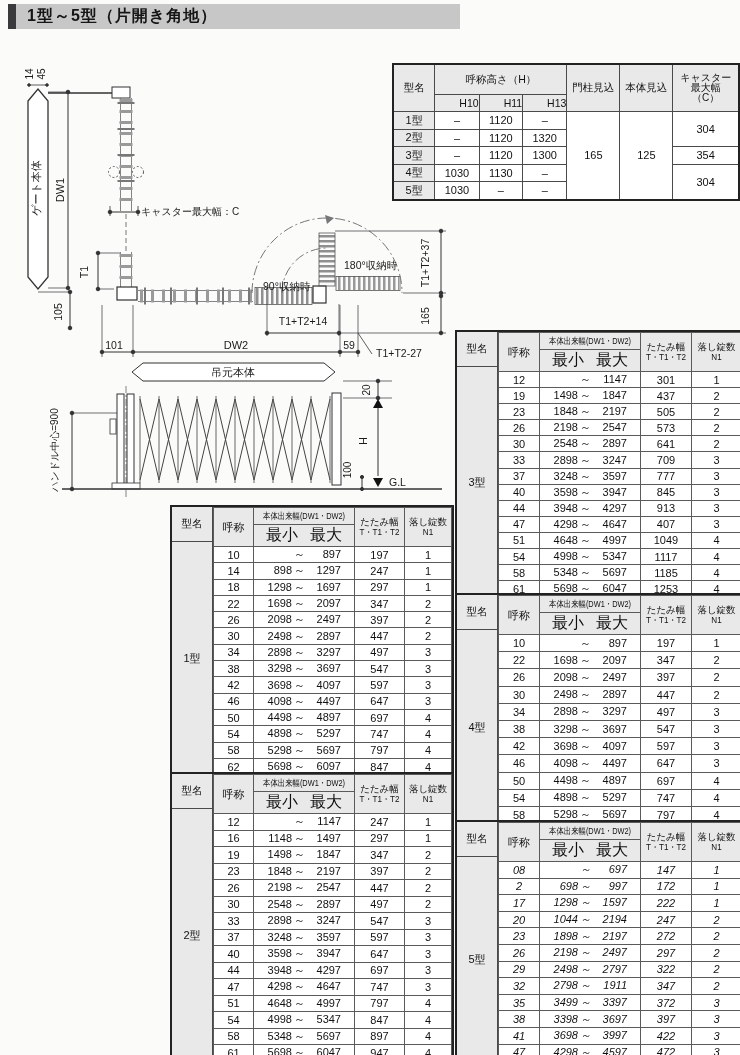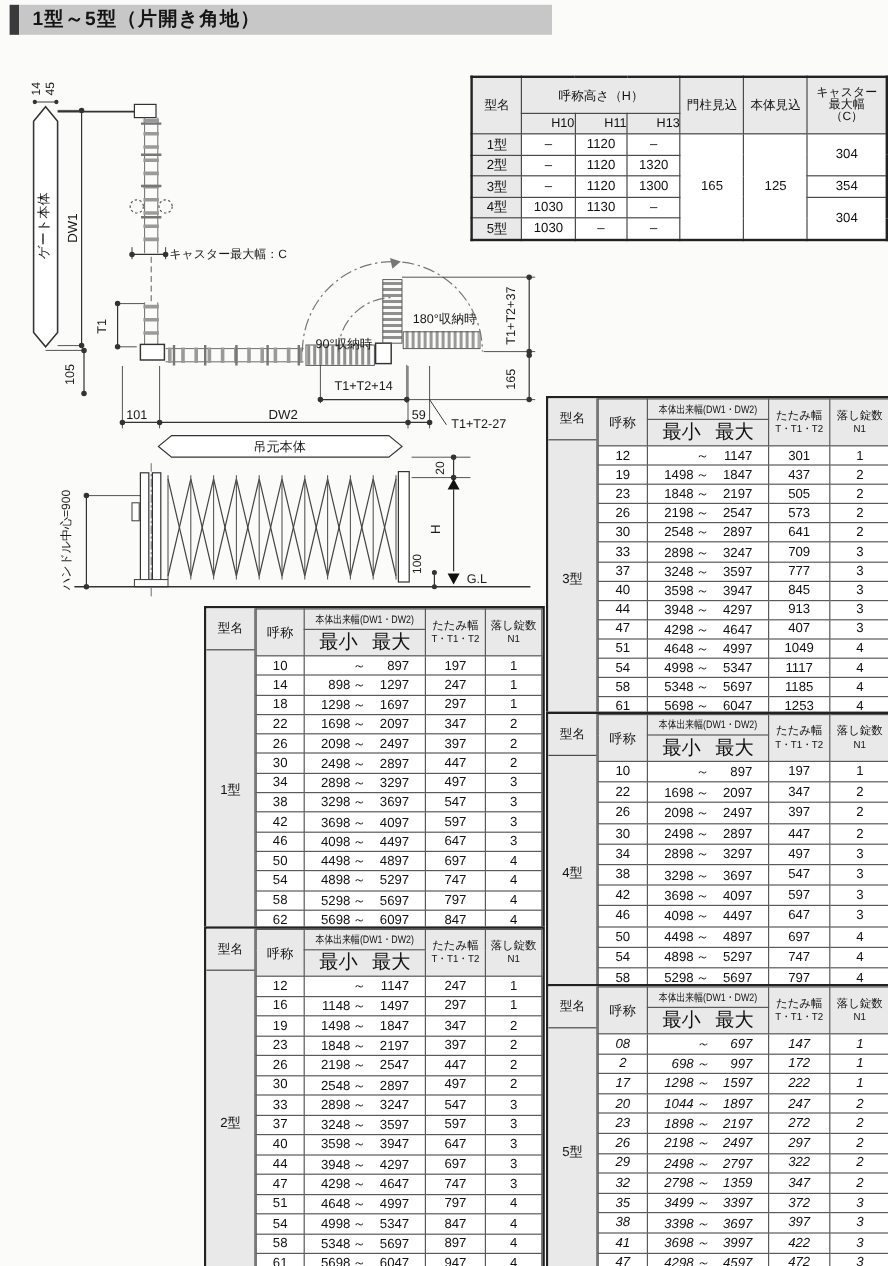--- a/index.html
+++ b/index.html
@@ -876,21 +876,21 @@
 
           <tr>
             <td>17</td>
             <td class="range"><span class="rmin">1298</span><span class="rtilde">～</span><span class="rmax">1597</span></td>
             <td>222</td>
             <td>1</td>
           </tr>
 
           <tr>
             <td>20</td>
-            <td class="range"><span class="rmin">1044</span><span class="rtilde">～</span><span class="rmax">1897</span></td>
+            <td class="range"><span class="rmin">1044</span><span class="rtilde">～</span><span class="rmax">2194</span></td>
             <td>247</td>
             <td>2</td>
           </tr>
 
           <tr>
             <td>23</td>
             <td class="range"><span class="rmin">1898</span><span class="rtilde">～</span><span class="rmax">2197</span></td>
             <td>272</td>
             <td>2</td>
           </tr>
@@ -904,21 +904,21 @@
 
           <tr>
             <td>29</td>
             <td class="range"><span class="rmin">2498</span><span class="rtilde">～</span><span class="rmax">2797</span></td>
             <td>322</td>
             <td>2</td>
           </tr>
 
           <tr>
             <td>32</td>
-            <td class="range"><span class="rmin">2798</span><span class="rtilde">～</span><span class="rmax">1359</span></td>
+            <td class="range"><span class="rmin">2798</span><span class="rtilde">～</span><span class="rmax">1911</span></td>
             <td>347</td>
             <td>2</td>
           </tr>
 
           <tr>
             <td>35</td>
             <td class="range"><span class="rmin">3499</span><span class="rtilde">～</span><span class="rmax">3397</span></td>
             <td>372</td>
             <td>3</td>
           </tr>

